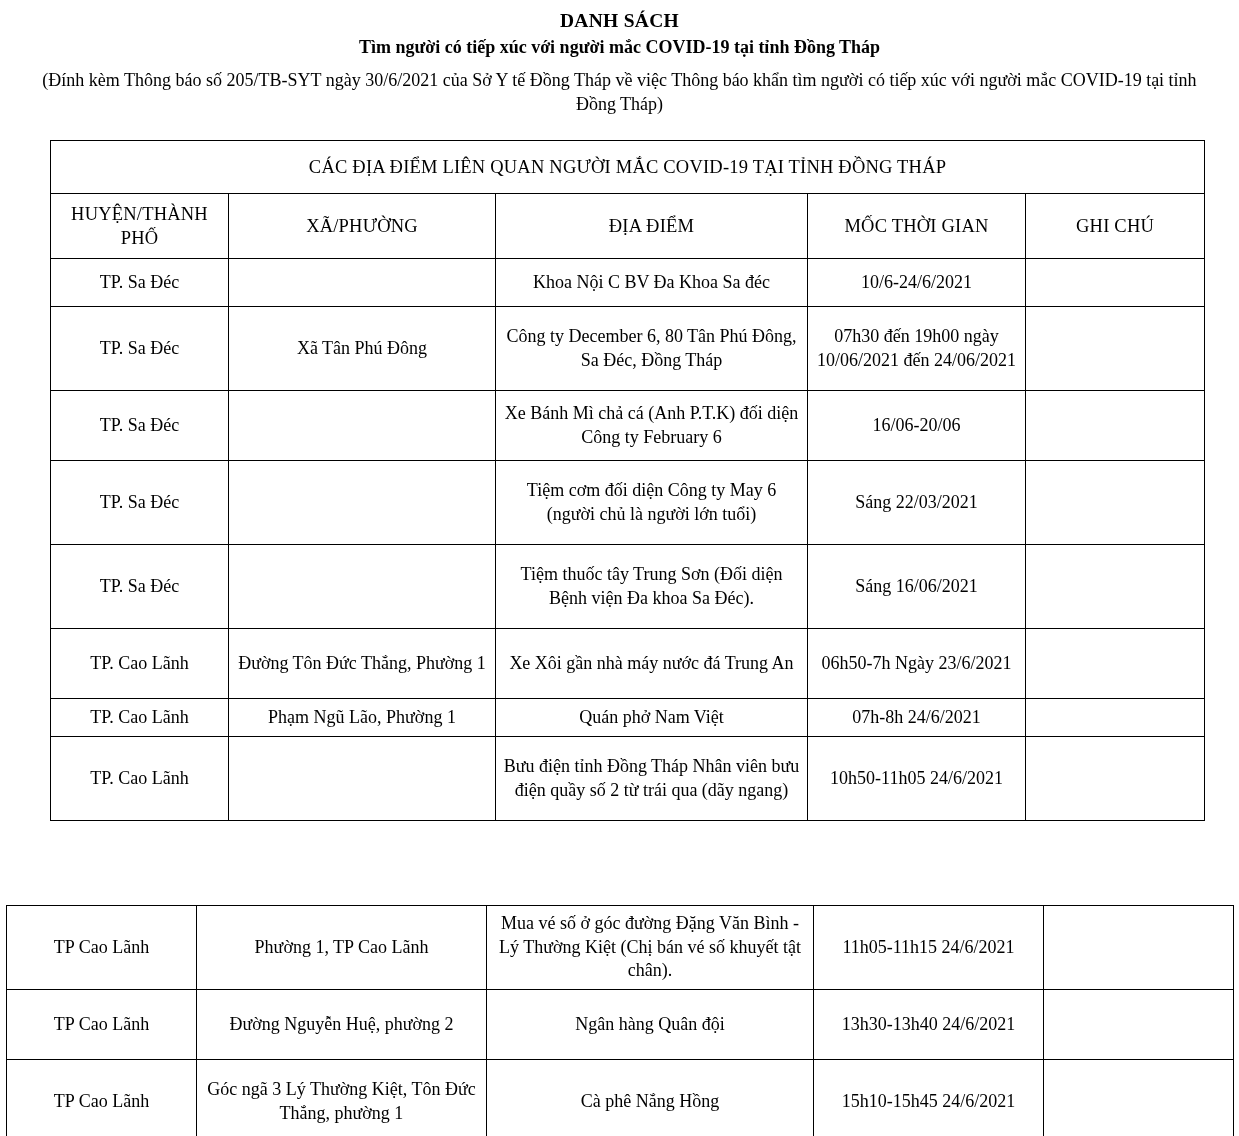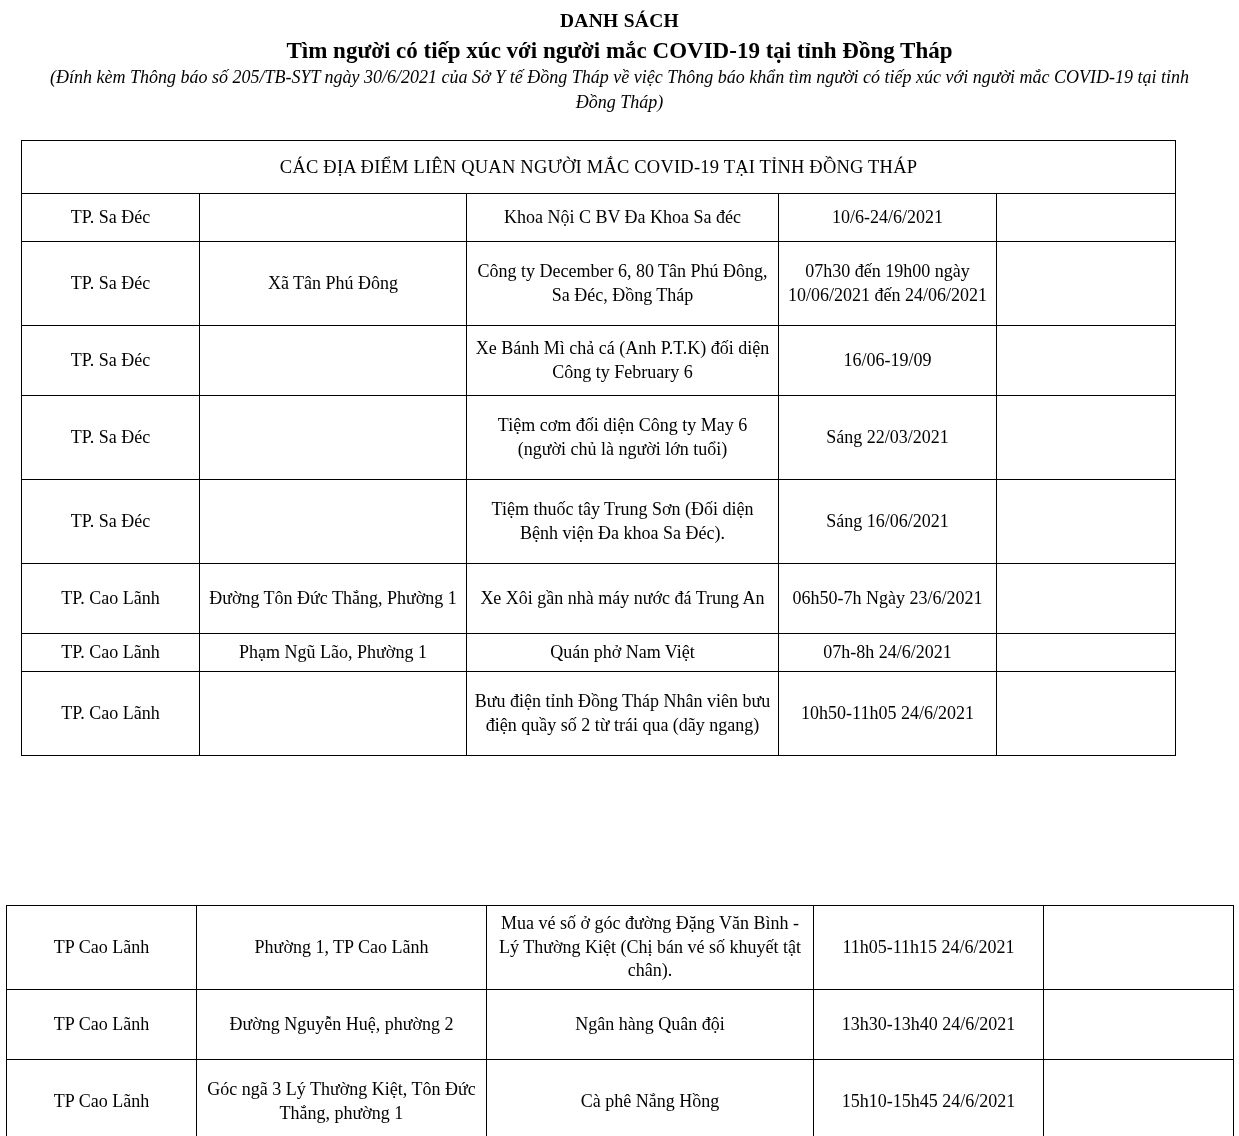--- a/index.html
+++ b/index.html
@@ -28,29 +28,29 @@
     text-align: center;
     padding-top: 9px;
   }
   .doc-title {
     font-size: 19.5px;
     font-weight: bold;
     letter-spacing: 0.3px;
     line-height: 1.28;
   }
   .doc-subtitle {
-    font-size: 23px;
+    font-size: 18px;
     font-weight: bold;
     line-height: 1.28;
     margin-top: 2px;
   }
   .doc-note {
     font-size: 18px;
-    font-style: italic;
     line-height: 1.35;
+    margin-top: 9px;
     padding: 0 32px;
   }
 
   
   table.doc-table {
     border-collapse: collapse;
     table-layout: fixed;
     font-size: 18px;
     background: #fff;
   }
@@ -60,21 +60,21 @@
     padding: 4px 5px;
     text-align: center;
     vertical-align: middle;
     line-height: 1.3;
     font-weight: normal;
   }
 
   
   .table-one-wrap {
     position: absolute;
-    left: 21px;
+    left: 50px;
     top: 140px;
     width: 1154px;
   }
   .table-one { width: 1154px; }
 
   .banner-cell {
     font-weight: bold;
     font-size: 18.5px;
     letter-spacing: 0.2px;
     height: 44px;
@@ -119,41 +119,48 @@
         <col style="width:178px">
         <col style="width:267px">
         <col style="width:312px">
         <col style="width:218px">
         <col style="width:179px">
       </colgroup>
       <thead>
         <tr>
           <th class="banner-cell" colspan="5">CÁC ĐỊA ĐIỂM LIÊN QUAN NGƯỜI MẮC COVID-19 TẠI TỈNH ĐỒNG THÁP</th>
         </tr>
+        <tr>
+          <th class="col-head">HUYỆN/THÀNH PHỐ</th>
+          <th class="col-head">XÃ/PHƯỜNG</th>
+          <th class="col-head">ĐỊA ĐIỂM</th>
+          <th class="col-head">MỐC THỜI GIAN</th>
+          <th class="col-head">GHI CHÚ</th>
+        </tr>
       </thead>
       <tbody>
         <tr class="r-h1">
           <td>TP. Sa Đéc</td>
           <td></td>
           <td>Khoa Nội C BV Đa Khoa Sa đéc</td>
           <td>10/6-24/6/2021</td>
           <td></td>
         </tr>
         <tr class="r-h3">
           <td>TP. Sa Đéc</td>
           <td>Xã Tân Phú Đông</td>
           <td>Công ty December 6, 80 Tân Phú Đông, Sa Đéc, Đồng Tháp</td>
           <td>07h30 đến 19h00 ngày 10/06/2021 đến 24/06/2021</td>
           <td></td>
         </tr>
         <tr class="r-h2">
           <td>TP. Sa Đéc</td>
           <td></td>
           <td>Xe Bánh Mì chả cá (Anh P.T.K) đối diện Công ty February 6</td>
-          <td>16/06-19/09</td>
+          <td>16/06-20/06</td>
           <td></td>
         </tr>
         <tr class="r-h3">
           <td>TP. Sa Đéc</td>
           <td></td>
           <td>Tiệm cơm đối diện Công ty May 6 (người chủ là người lớn tuổi)</td>
           <td>Sáng 22/03/2021</td>
           <td></td>
         </tr>
         <tr class="r-h3">

